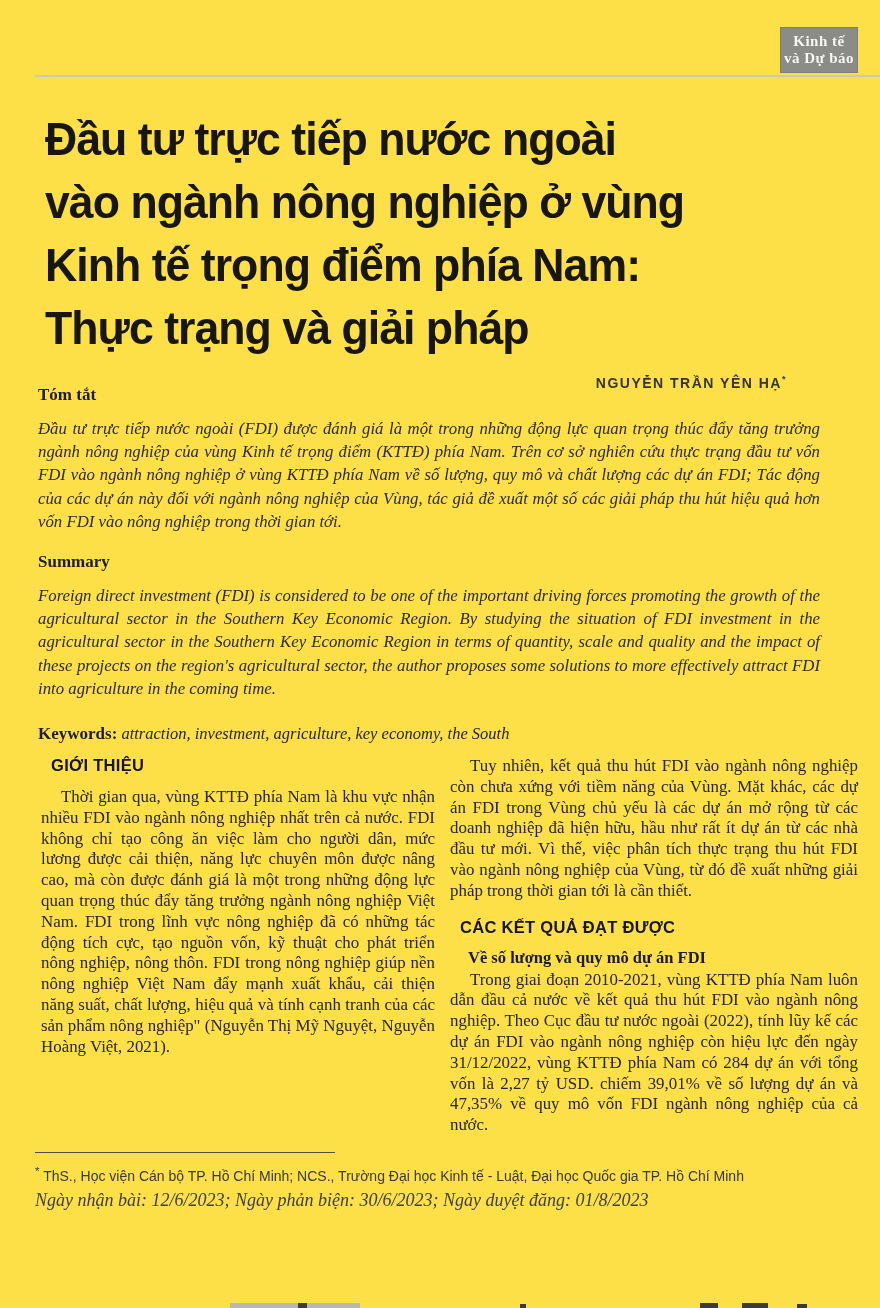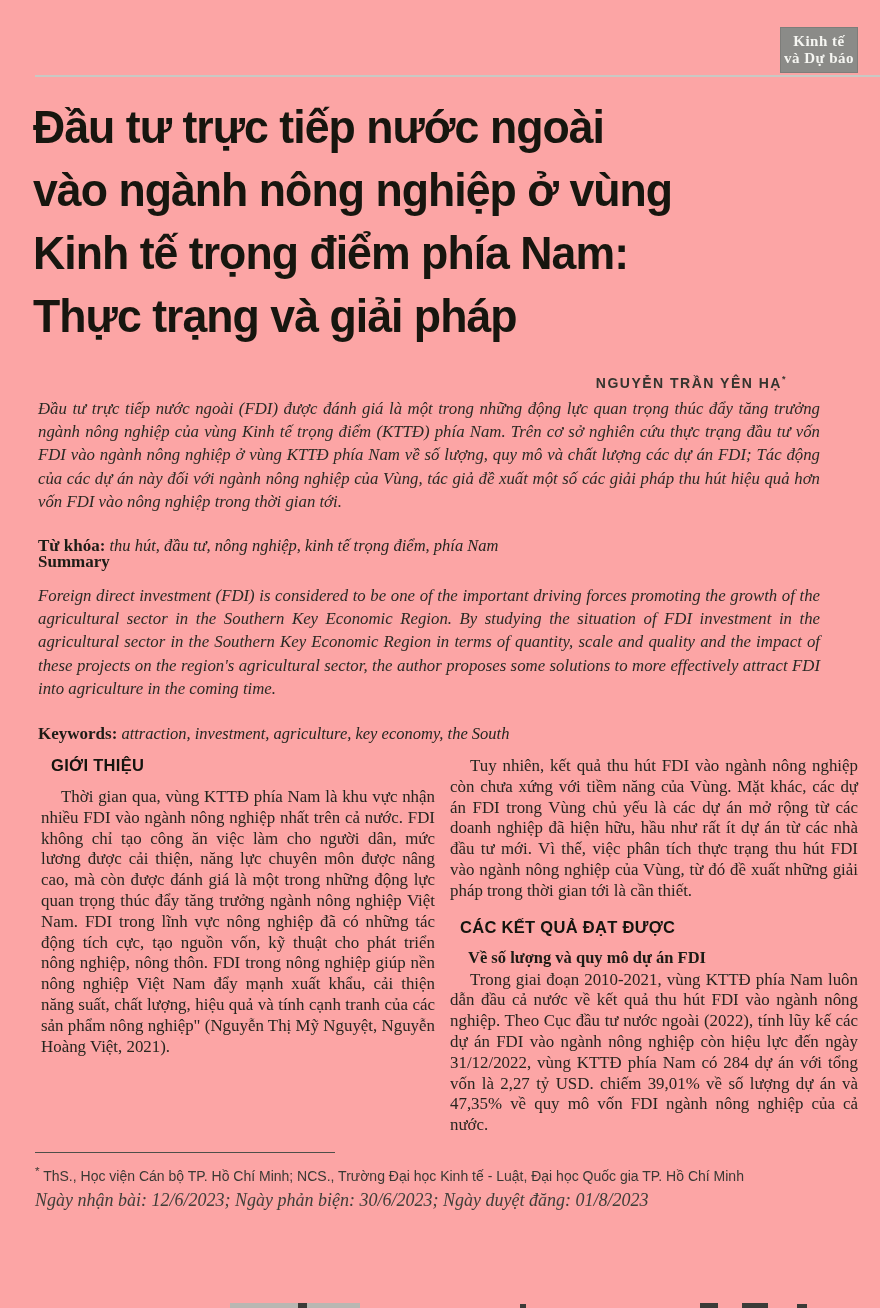--- a/index.html
+++ b/index.html
@@ -1,20 +1,20 @@
 <!DOCTYPE html>
 <html><head>
 <meta charset="utf-8">
 <style>
   html,body{margin:0;padding:0;background:#e8e8e6;}
   .page{
     position:relative;
     width:880px;height:1308px;
     margin:0 auto;
-    background:#fca5a5;
+    background:#fde047;
     overflow:hidden;
     color:#26251f;
     font-family:"Liberation Serif", serif;
   }
   
   .logo{
     position:absolute;top:27px;right:22px;
     width:78px;height:46px;
     background:#8b8b88;
     color:#f6f6f2;
@@ -136,39 +136,36 @@
 <body>
 
 <div class="page">
 
   <div class="logo">
     <span>Kinh tế</span>
     <span>và Dự báo</span>
   </div>
   <div class="top-rule"></div>
 
-  <h1 class="title" style="margin:0;">
+  <h1 class="title" style="margin:12px;">
     <span class="tline">Đầu tư trực tiếp nước ngoài</span>
     <span class="tline">vào ngành nông nghiệp ở vùng</span>
     <span class="tline">Kinh tế trọng điểm phía Nam:</span>
     <span class="tline">Thực trạng và giải pháp</span>
   </h1>
 
   <div class="author-row">
     <span>NGUYỄN TRẦN YÊN HẠ</span><sup>*</sup>
   </div>
 
   <div class="abstract-vi">
+    <div class="block-label">Tóm tắt</div>
     <div class="abstract-text">Đầu tư trực tiếp nước ngoài (FDI) được đánh giá là một trong những động lực quan trọng thúc đẩy tăng trưởng ngành nông nghiệp của vùng Kinh tế trọng điểm (KTTĐ) phía Nam. Trên cơ sở nghiên cứu thực trạng đầu tư vốn FDI vào ngành nông nghiệp ở vùng KTTĐ phía Nam về số lượng, quy mô và chất lượng các dự án FDI; Tác động của các dự án này đối với ngành nông nghiệp của Vùng, tác giả đề xuất một số các giải pháp thu hút hiệu quả hơn vốn FDI vào nông nghiệp trong thời gian tới.</div>
   </div>
 
-  <div class="kw-line kw-vi">
-    <span class="block-label">Từ khóa:</span>
-    <span class="kw-val">thu hút, đầu tư, nông nghiệp, kinh tế trọng điểm, phía Nam</span>
-  </div>
 
   <div class="abstract-en">
     <div class="block-label">Summary</div>
     <div class="abstract-text">Foreign direct investment (FDI) is considered to be one of the important driving forces promoting the growth of the agricultural sector in the Southern Key Economic Region. By studying the situation of FDI investment in the agricultural sector in the Southern Key Economic Region in terms of quantity, scale and quality and the impact of these projects on the region's agricultural sector, the author proposes some solutions to more effectively attract FDI into agriculture in the coming time.</div>
   </div>
 
   <div class="kw-line kw-en">
     <span class="block-label">Keywords:</span>
     <span class="kw-val">attraction, investment, agriculture, key economy, the South</span>
   </div>

